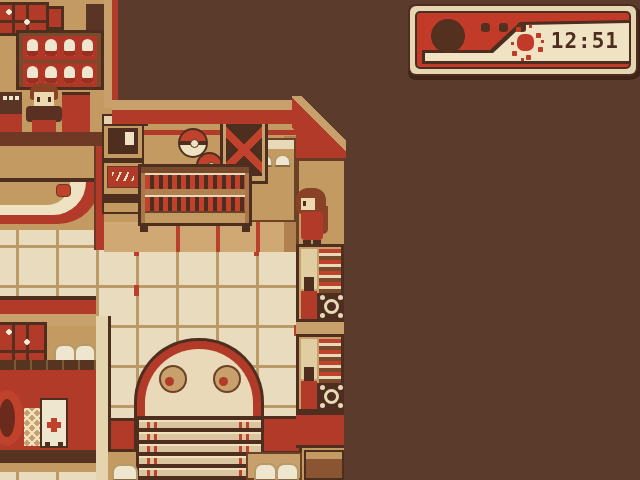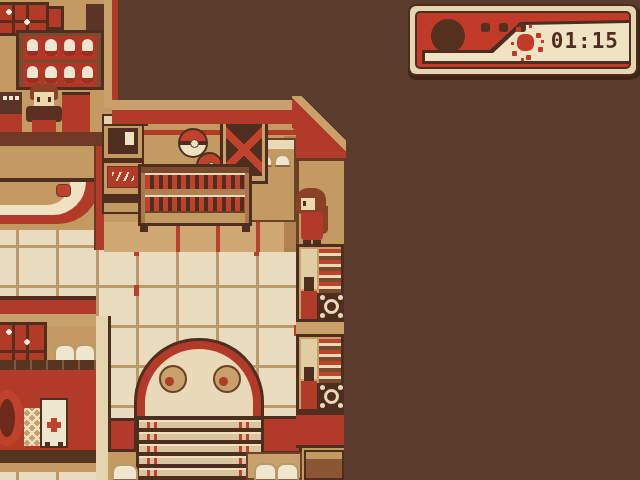--- a/index.html
+++ b/index.html
@@ -281,19 +281,19 @@
     <div class="hudb1">
         <div class="hudb2">
           <div class="hudred">
       <div class="a pout"></div>
       <div class="a pin"></div>
       <div class="a hudcircle"></div>
       <div class="a huddot" style="left:64px;"></div>
       <div class="a huddot" style="left:82px;"></div>
       <div class="a huddot" style="left:100px;"></div>
       <div class="a sun"></div>
-      <div class="a hudtime">01:15</div>
+      <div class="a hudtime">12:51</div>
     </div>
         </div>
       </div>
   </div>
 
 </div>
 
 </body></html>

